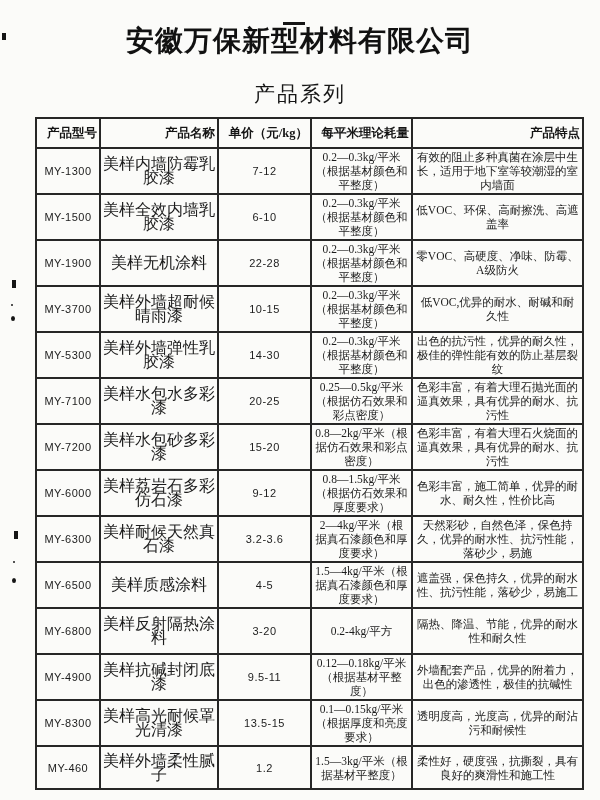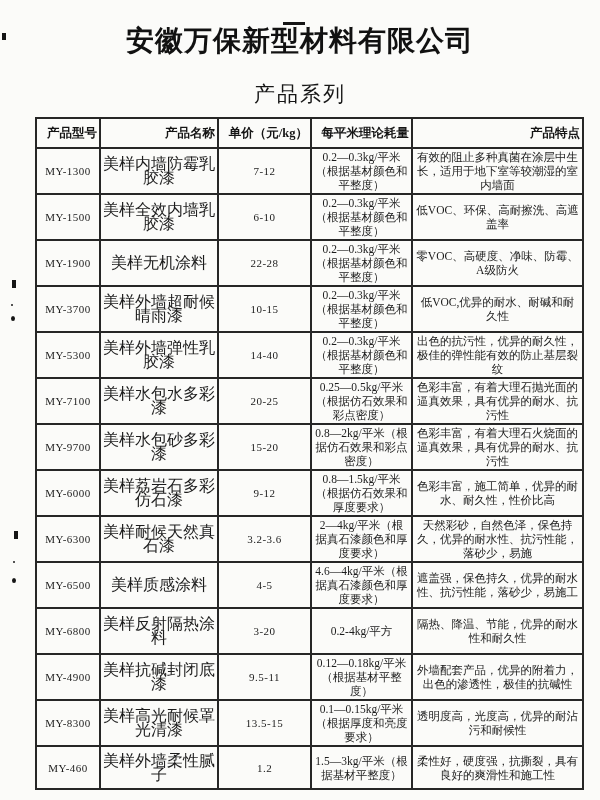--- a/index.html
+++ b/index.html
@@ -50,21 +50,21 @@
     font-size: 12.5px;
     font-weight: bold;
     height: 26px;
     line-height: 15px;
     color: #141414;
     text-align: right;
   }
   .products tbody tr { height: 46px; }
   .products tbody tr:last-child { height: 43px; }
   .products td.mono {
-    font-family: Liberation Serif, serif;
+    font-family: Liberation Sans, sans-serif;
     font-size: 11px;
     letter-spacing: 0.5px;
   }
   .products td.name-cell { font-size: 16px; }
 
   
   .artifact { position: absolute; background: #151515; }
   .a1 { left: 2px;  top: 11px;  width: 4px;  height: 7px; }
   .a2 { left: 12px; top: 258px; width: 4px;  height: 8px; }
   .a3 { left: 11px; top: 282px; width: 2px;  height: 2px; background:#555; }
@@ -132,33 +132,33 @@
         <tr>
     <td class="mono">MY-3700</td>
     <td class="name-cell">美样外墙超耐候晴雨漆</td>
     <td class="mono">10-15</td>
     <td>0.2—0.3kg/平米（根据基材颜色和平整度）</td>
     <td>低VOC,优异的耐水、耐碱和耐久性</td>
   </tr>
         <tr>
     <td class="mono">MY-5300</td>
     <td class="name-cell">美样外墙弹性乳胶漆</td>
-    <td class="mono">14-40</td>
+    <td class="mono">14-30</td>
     <td>0.2—0.3kg/平米（根据基材颜色和平整度）</td>
     <td>出色的抗污性，优异的耐久性，极佳的弹性能有效的防止基层裂纹</td>
   </tr>
         <tr>
     <td class="mono">MY-7100</td>
     <td class="name-cell">美样水包水多彩漆</td>
     <td class="mono">20-25</td>
     <td>0.25—0.5kg/平米（根据仿石效果和彩点密度）</td>
     <td>色彩丰富，有着大理石抛光面的逼真效果，具有优异的耐水、抗污性</td>
   </tr>
         <tr>
-    <td class="mono">MY-9700</td>
+    <td class="mono">MY-7200</td>
     <td class="name-cell">美样水包砂多彩漆</td>
     <td class="mono">15-20</td>
     <td>0.8—2kg/平米（根据仿石效果和彩点密度）</td>
     <td>色彩丰富，有着大理石火烧面的逼真效果，具有优异的耐水、抗污性</td>
   </tr>
         <tr>
     <td class="mono">MY-6000</td>
     <td class="name-cell">美样荔岩石多彩仿石漆</td>
     <td class="mono">9-12</td>
     <td>0.8—1.5kg/平米（根据仿石效果和厚度要求）</td>
@@ -168,21 +168,21 @@
     <td class="mono">MY-6300</td>
     <td class="name-cell">美样耐候天然真石漆</td>
     <td class="mono">3.2-3.6</td>
     <td>2—4kg/平米（根据真石漆颜色和厚度要求）</td>
     <td>天然彩砂，自然色泽，保色持久，优异的耐水性、抗污性能，落砂少，易施</td>
   </tr>
         <tr>
     <td class="mono">MY-6500</td>
     <td class="name-cell">美样质感涂料</td>
     <td class="mono">4-5</td>
-    <td>4.6—4kg/平米（根据真石漆颜色和厚度要求）</td>
+    <td>1.5—4kg/平米（根据真石漆颜色和厚度要求）</td>
     <td>遮盖强，保色持久，优异的耐水性、抗污性能，落砂少，易施工</td>
   </tr>
         <tr>
     <td class="mono">MY-6800</td>
     <td class="name-cell">美样反射隔热涂料</td>
     <td class="mono">3-20</td>
     <td>0.2-4kg/平方</td>
     <td>隔热、降温、节能，优异的耐水性和耐久性</td>
   </tr>
         <tr>

